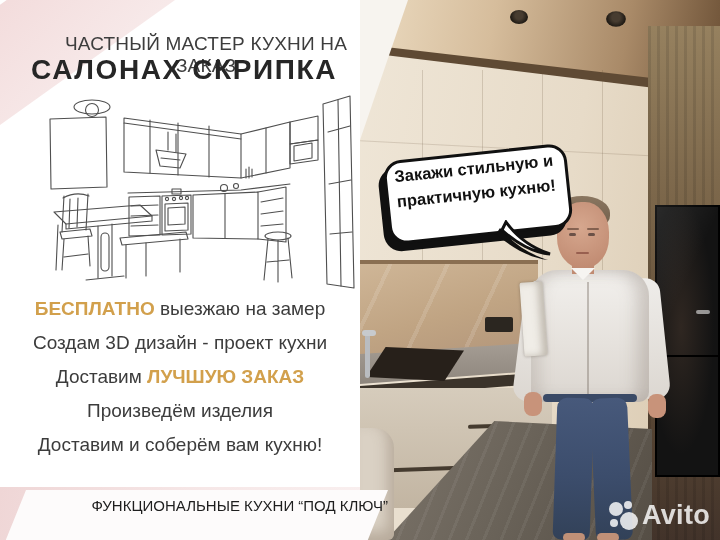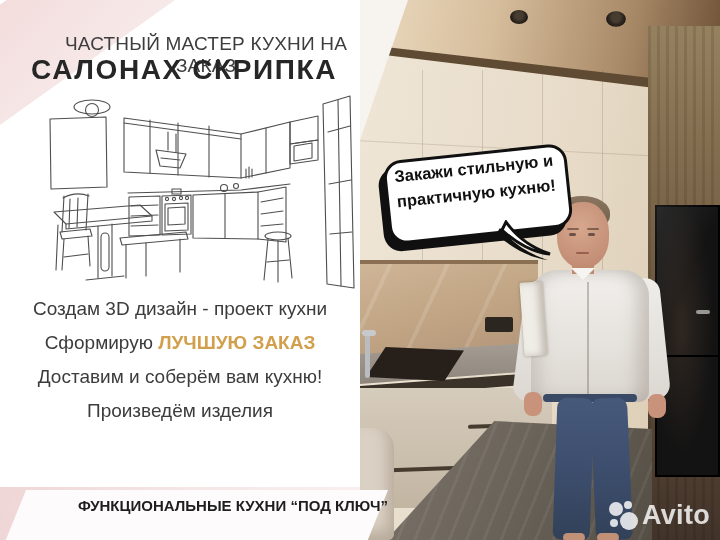--- a/index.html
+++ b/index.html
@@ -26,21 +26,21 @@
   .benefits{position:absolute;left:0;top:292px;width:360px;text-align:center;}
   .benefit{height:34px;line-height:34px;font-size:19px;color:#3c3c3c;font-weight:500;}
   .gold{color:#d2a04c;font-weight:600;}
 
   
   .footer-strip{position:absolute;left:0;top:487px;width:360px;height:53px;
     background:linear-gradient(100deg,#efd6d6 0%,#f6e7e7 55%,#f9efef 100%);z-index:6;}
   .footer-white{position:absolute;left:26px;top:3px;width:362px;height:50px;
     background:#fdfbfb;transform:skewX(-22deg);transform-origin:left top;z-index:1;}
   .footer-l1{position:absolute;top:10px;right:-28px;width:380px;text-align:right;
-    font-size:15px;font-weight:700;color:#1e1e1e;z-index:2;}
+    font-size:15px;font-weight:400;color:#1e1e1e;z-index:2;}
   .footer-l2{position:absolute;top:29px;right:-28px;width:380px;text-align:right;
     font-size:15px;font-weight:700;color:#1e1e1e;z-index:2;}
 
   
   .photo{position:absolute;left:360px;top:0;width:360px;height:540px;overflow:hidden;
     background:#e9dfcf;}
   .ph-ceiling{position:absolute;left:0;top:0;width:100%;height:170px;
     background:linear-gradient(100deg,#ecdcc2 0%,#d6bd9c 35%,#a98a68 70%,#64492f 100%);}
   .ph-cab-shadow{position:absolute;left:0;top:0;width:100%;height:300px;
     background:#5f4a34;clip-path:polygon(0 44px,100% 86px,100% 300px,0 300px);}
@@ -236,24 +236,25 @@
       <path d="M240 147 L236 188 M260 146 L264 186 M250 148 L250 190 M239 170 L261 168"></path>
 
       <path d="M36 104 L34 140 M60 102 L58 138"></path>
         <path d="M35 106 Q48 99 61 104"></path>
       <path d="M42 107 L41 136 M50 106 L49 135"></path>
       <path d="M32 140 L62 137 L64 144 L34 147 Z"></path>
       <path d="M36 147 L34 178 M60 144 L62 174 M36 165 L60 162"></path>
     </svg>
 
     <div class="benefits">
+      <div class="benefit"><span class="gold">БЕСПЛАТНО</span> <span>выезжаю на замер</span></div>
       <div class="benefit">Создам 3D дизайн - проект кухни</div>
-      <div class="benefit"><span>Сформирую</span> <span class="gold">ЛУЧШУЮ ЗАКАЗ</span></div>
+      <div class="benefit"><span>Доставим</span> <span class="gold">ЛУЧШУЮ ЗАКАЗ</span></div>
+      <div class="benefit">Произведём изделия</div>
       <div class="benefit">Доставим и соберём вам кухню!</div>
-      <div class="benefit">Произведём изделия</div>
     </div>
 
     <div class="footer-strip">
       <div class="footer-white"></div>
       <div class="footer-l1">ФУНКЦИОНАЛЬНЫЕ КУХНИ “ПОД КЛЮЧ”</div>
     </div>
   </div>
 
   <div class="photo">
     <div class="ph-ceiling"></div>

